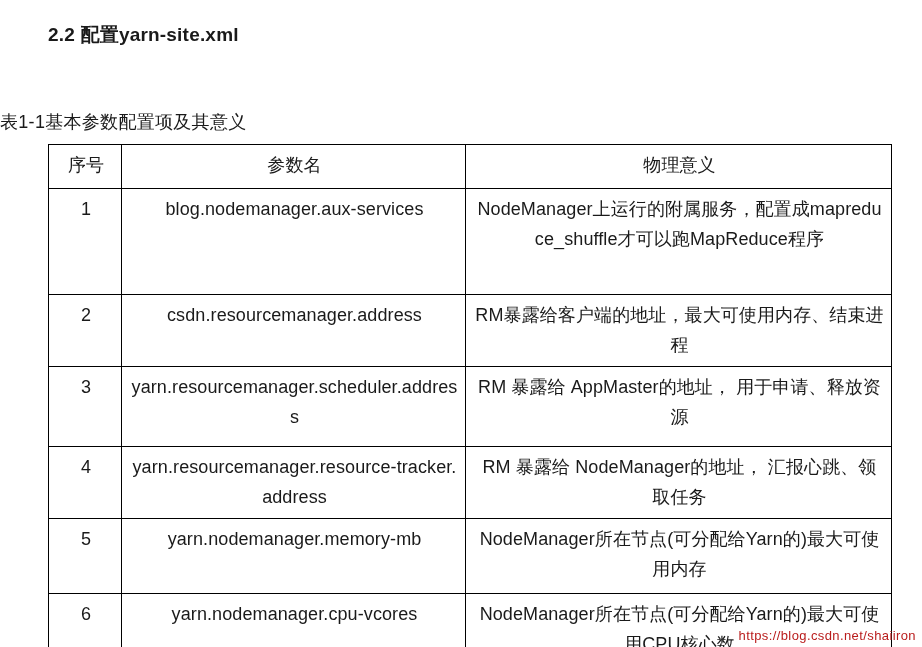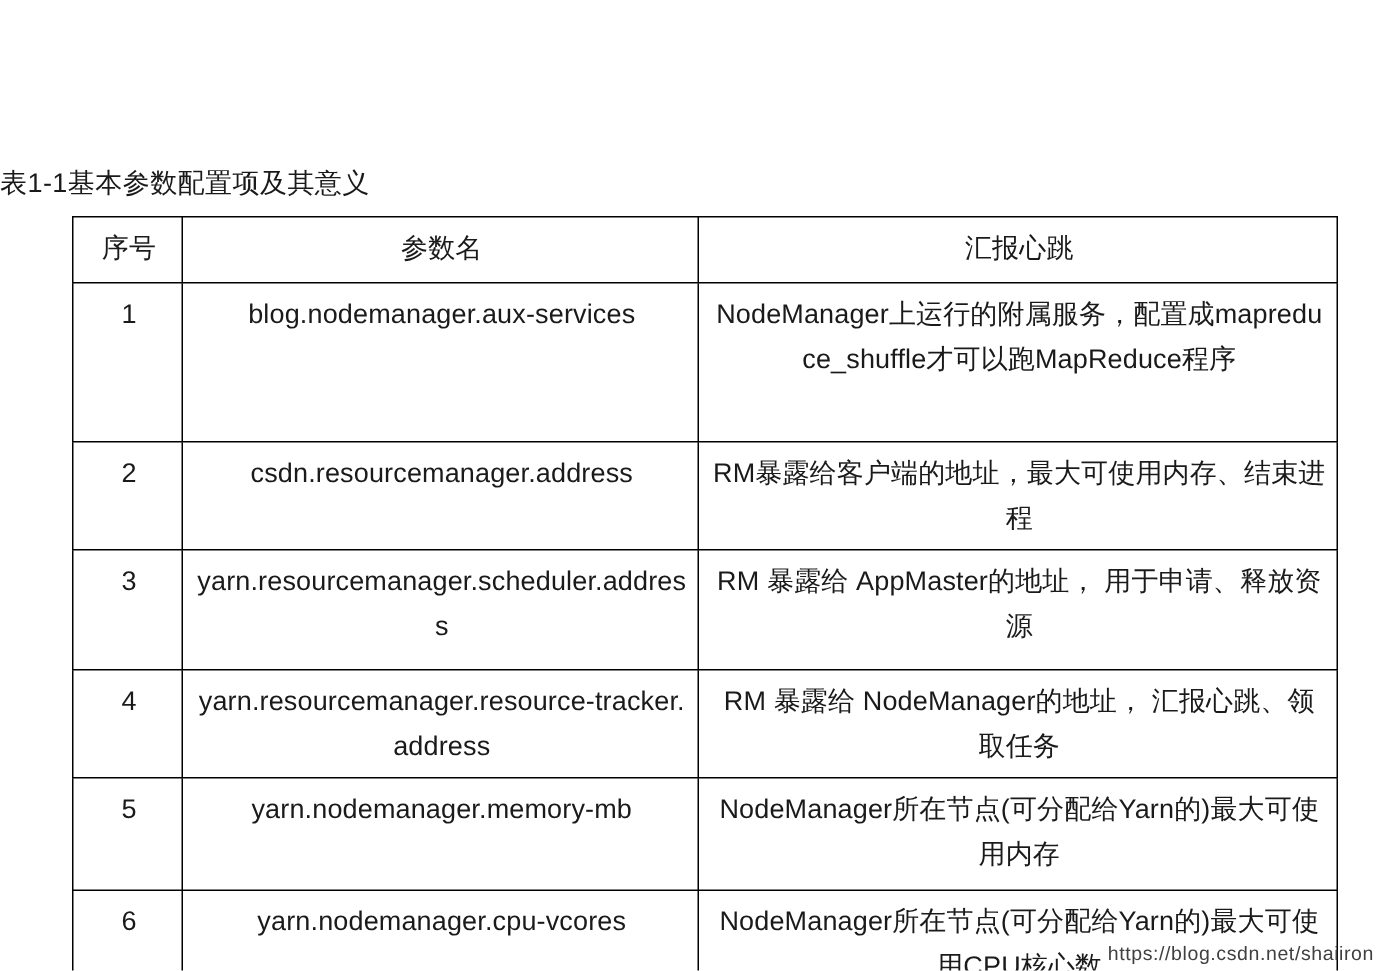--- a/index.html
+++ b/index.html
@@ -93,46 +93,47 @@
   .r6 td { height: 68px; }
 
   .cell-mean { word-break: normal; }
 
   
   .watermark {
     position: absolute;
     right: 6px;
     bottom: 4px;
     font-size: 13px;
-    color: #404040;
+    color: #b91c1c;
     letter-spacing: 0.4px;
     white-space: nowrap;
     pointer-events: none;
   }
 </style>
 </head>
 <body>
 
 <div class="page">
 
+  <h2 class="section-heading">2.2 配置yarn-site.xml</h2>
 
 
   <div class="table-caption">表1-1基本参数配置项及其意义</div>
 
   <table class="data-table">
     <colgroup>
       <col class="col-idx">
       <col class="col-param">
       <col class="col-mean">
     </colgroup>
     <tbody>
       <tr class="row-head">
         <td>序号</td>
         <td>参数名</td>
-        <td class="cell-mean">汇报心跳</td>
+        <td class="cell-mean">物理意义</td>
       </tr>
 
       <tr class="r1">
         <td>1</td>
         <td>blog.nodemanager.aux-services</td>
         <td class="cell-mean">NodeManager上运行的附属服务，配置成mapreduce_shuffle才可以跑MapReduce程序</td>
       </tr>
 
       <tr class="r2">
         <td>2</td>

